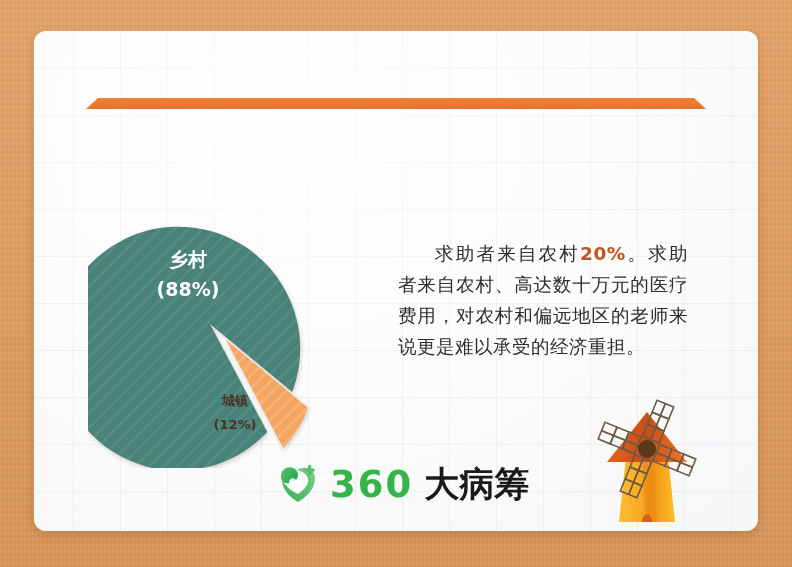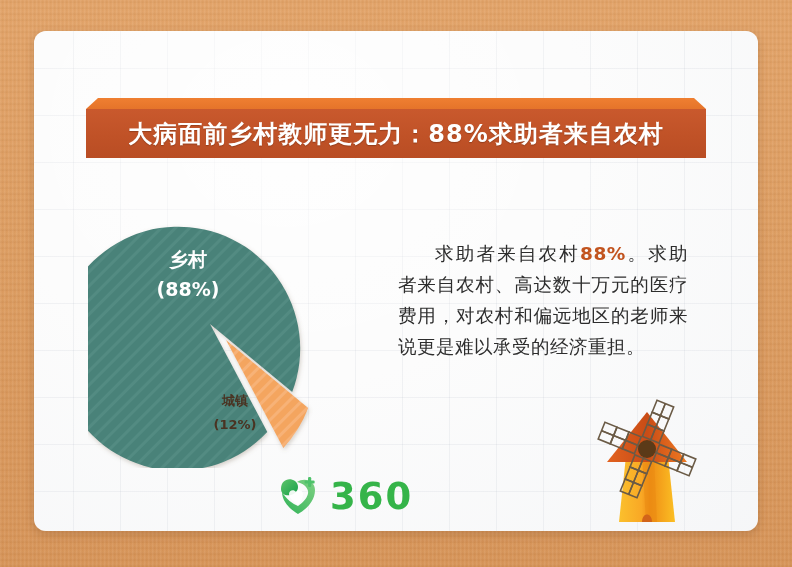--- a/index.html
+++ b/index.html
@@ -149,21 +149,20 @@
   }
 
   
   #logo {
     position: absolute;
     left: 277px;
     top: 463px;
     display: flex;
     align-items: center;
     gap: 9px;
-    margin-top: 12px;
   }
   #logo-mark { display: block; }
   #logo-360 {
     color: #35b449;
     font-size: 37px;
     font-weight: bold;
     letter-spacing: 2px;
     line-height: 1;
   }
   #logo-cn {
@@ -189,23 +188,20 @@
 
 <div id="stage">
 
   <div id="card">
     <div id="card-grid"></div>
     <div id="card-sheen"></div>
   </div>
 
   <div id="title-banner">
     <div id="banner-top"></div>
-    <div id="banner-body">
-      <span id="banner-title">大病面前乡村教师更无力：88%求助者来自农村</span>
-    </div>
   </div>
 
   <div id="pie-wrap">
     <svg id="pie-svg" width="262" height="282" viewBox="0 0 262 282">
       <defs>
         <pattern id="stripeTeal" width="10" height="10" patternTransform="rotate(45)" patternUnits="userSpaceOnUse">
           <rect width="10" height="10" fill="#4a8279"></rect>
           <rect width="3" height="10" fill="#528b82"></rect>
         </pattern>
         <pattern id="stripeOrange" width="9" height="9" patternTransform="rotate(45)" patternUnits="userSpaceOnUse">
@@ -224,21 +220,21 @@
       </g>
 
       <text class="pie-label" x="100" y="80">乡村</text>
       <text class="pie-label" x="100" y="110">(88%)</text>
 
       <text class="pie-label-small" x="147" y="219">城镇</text>
       <text class="pie-label-small" x="147" y="243">(12%)</text>
     </svg>
   </div>
 
-  <div id="para"><span>求助者来自农村</span><span class="hl">88%</span><span>。求助者来自农村、高达数十万元的医疗费用，对农村和偏远地区的老师来说更是难以承受的经济重担。</span></div>
+  <div id="para"><span>求助者来自农村</span><span class="hl">20%</span><span>。求助者来自农村、高达数十万元的医疗费用，对农村和偏远地区的老师来说更是难以承受的经济重担。</span></div>
 
   <div id="logo">
     <svg id="logo-mark" width="44" height="42" viewBox="0 0 44 42">
       <defs>
         <linearGradient id="gLeaf" x1="0" y1="0" x2="1" y2="1">
           <stop offset="0%" stop-color="#5ec46a"></stop>
           <stop offset="100%" stop-color="#17a04a"></stop>
         </linearGradient>
         <linearGradient id="gLeaf2" x1="0" y1="1" x2="1" y2="0">
           <stop offset="0%" stop-color="#2fb257"></stop>
@@ -251,20 +247,21 @@
       <path fill="url(#gLeaf2)" d="M20 7 C28 2 38 6 38 15 C38 27 28 35 21 39 C14 35 5 27 5 17 C9 24 16 29 21 31 C27 27 32 21 31 16 C30 11 25 8 20 7 Z"></path>
 
       <path fill="#ffffff" opacity="0.92" d="M21 30 C17 27 12 23 12 19 C12 15 17 14 19 17 C21 14 26 15 26 19 C26 23 24 27 21 30 Z"></path>
 
       <g fill="#4ec26a">
         <rect x="31" y="2" width="3.2" height="10" rx="1.2"></rect>
         <rect x="27.6" y="5.4" width="10" height="3.2" rx="1.2"></rect>
       </g>
     </svg>
     <span id="logo-360">360</span>
+    <span id="logo-cn">大病筹</span>
   </div>
 
   <svg id="windmill" viewBox="0 0 170 140">
     <defs>
       <linearGradient id="gBody" x1="0" y1="0" x2="1" y2="0">
         <stop offset="0%" stop-color="#fcc council"></stop>
         <stop offset="0%" stop-color="#fbc02d"></stop>
         <stop offset="40%" stop-color="#f9a825"></stop>
         <stop offset="55%" stop-color="#ef8c15"></stop>
         <stop offset="100%" stop-color="#fbbf24"></stop>

